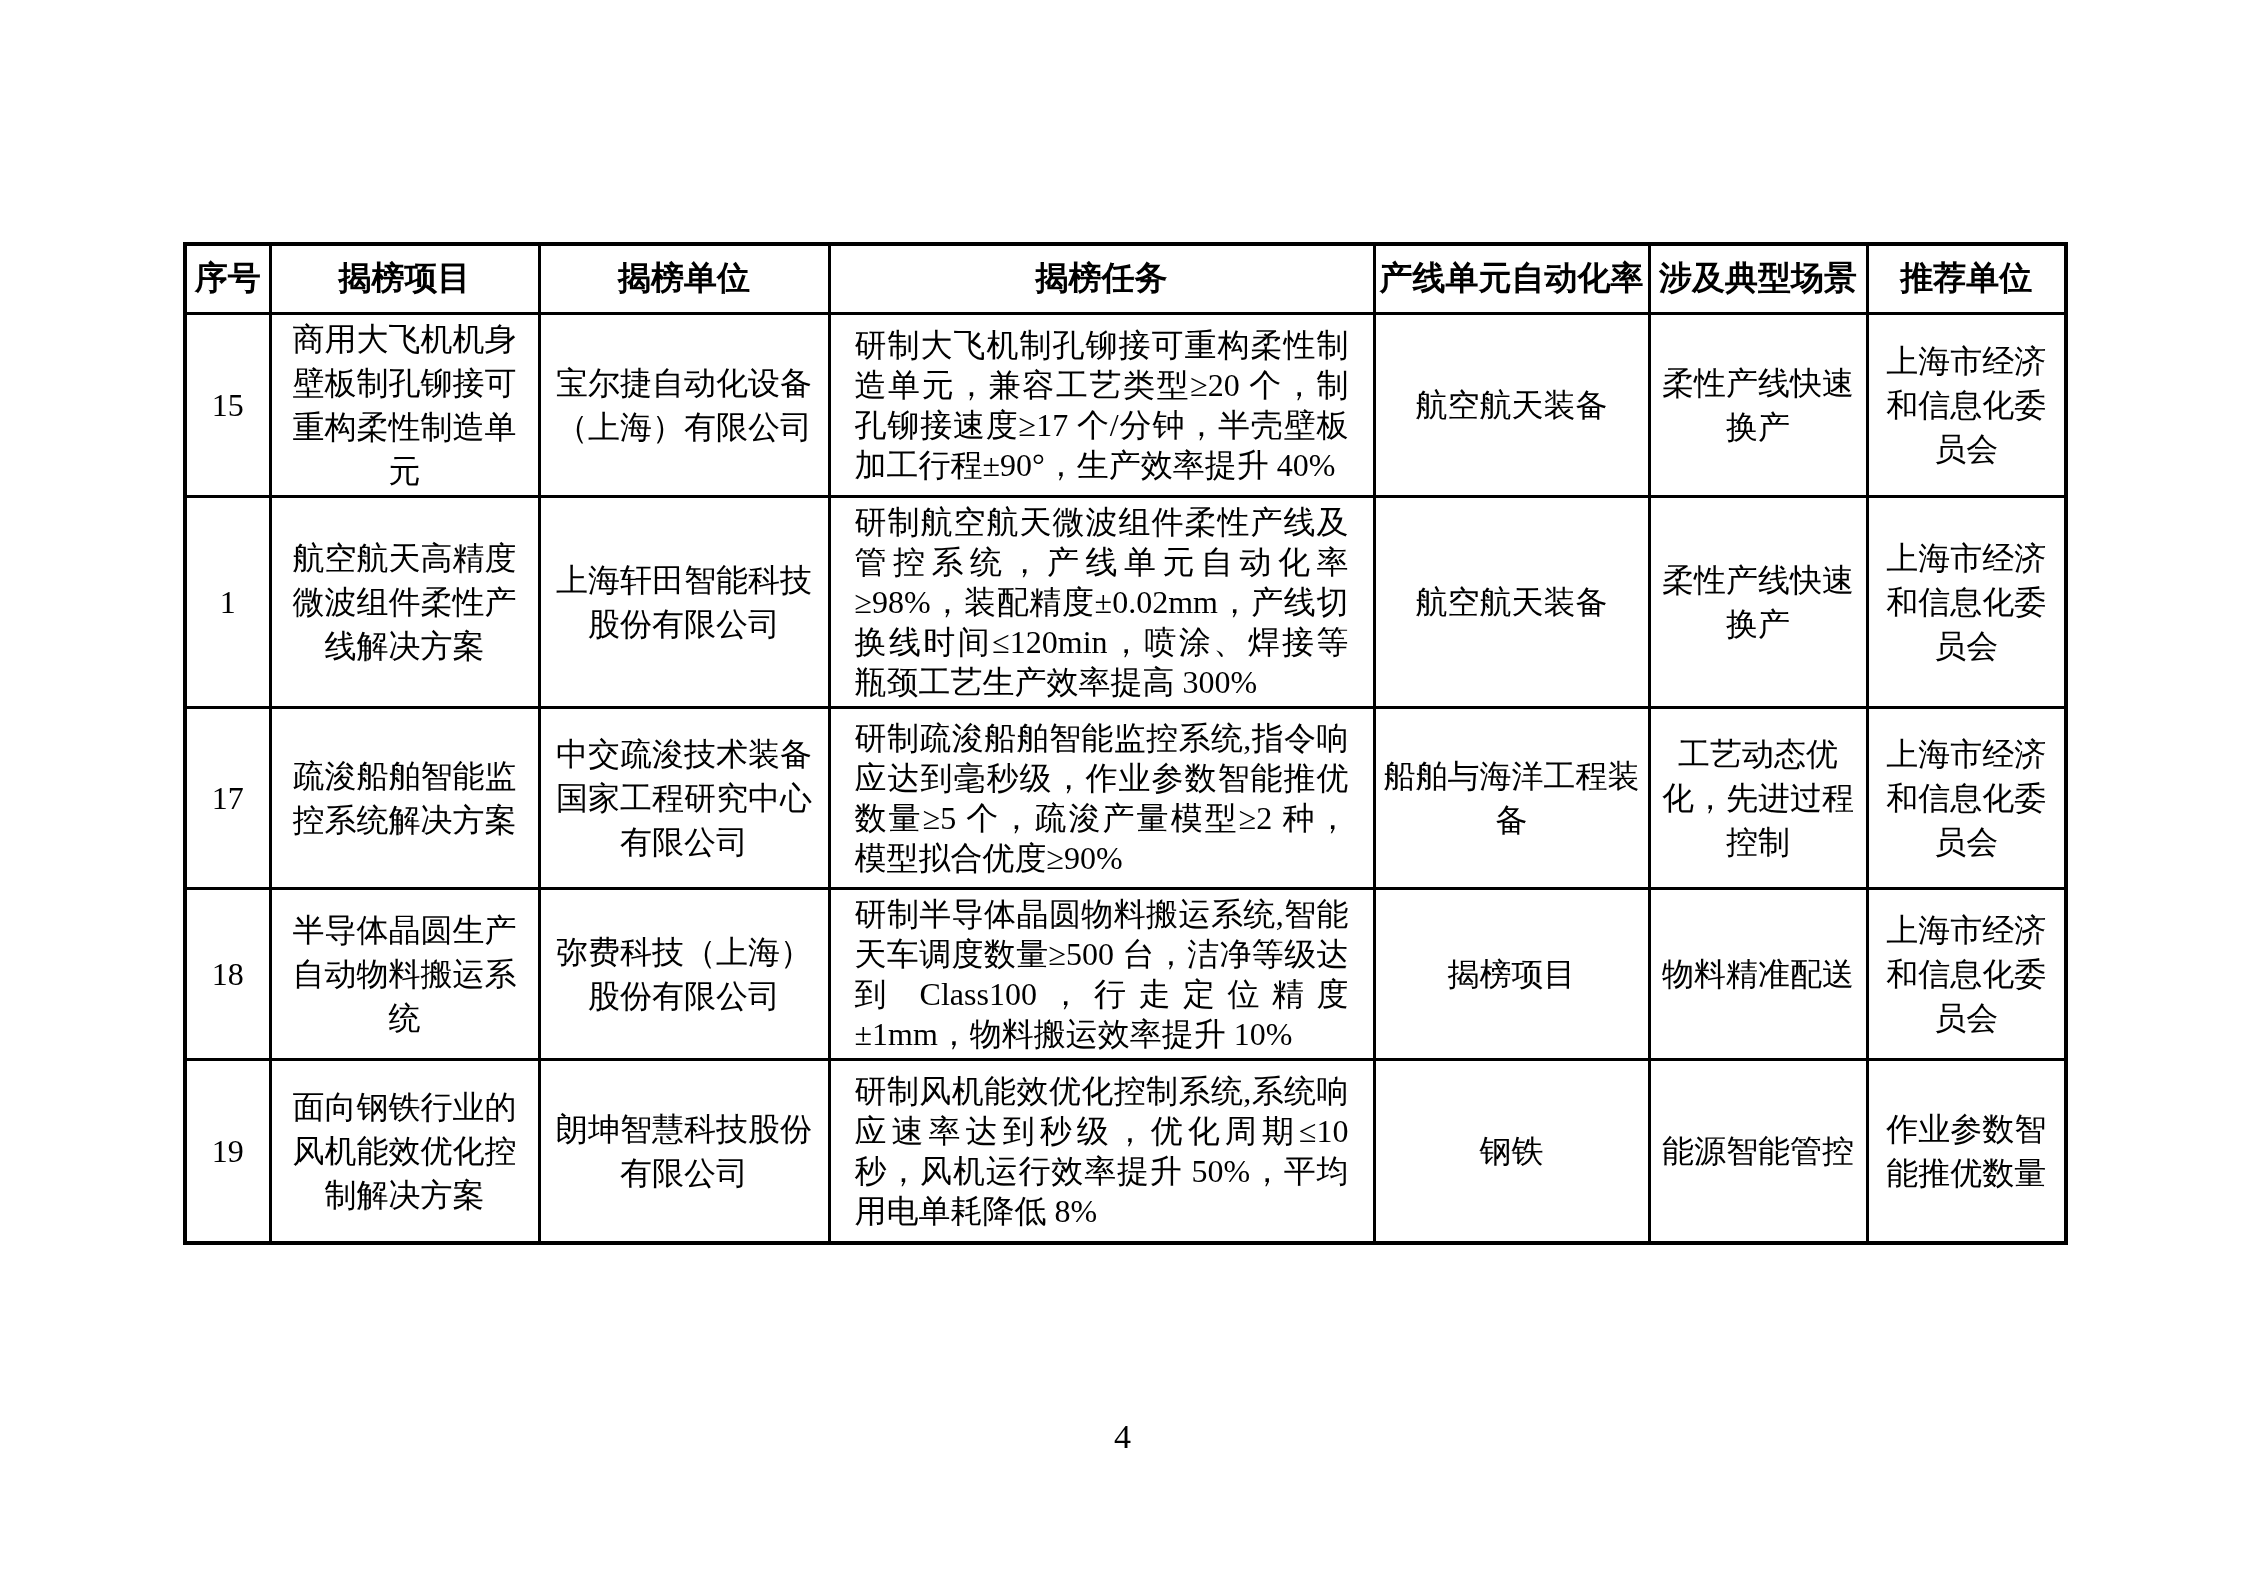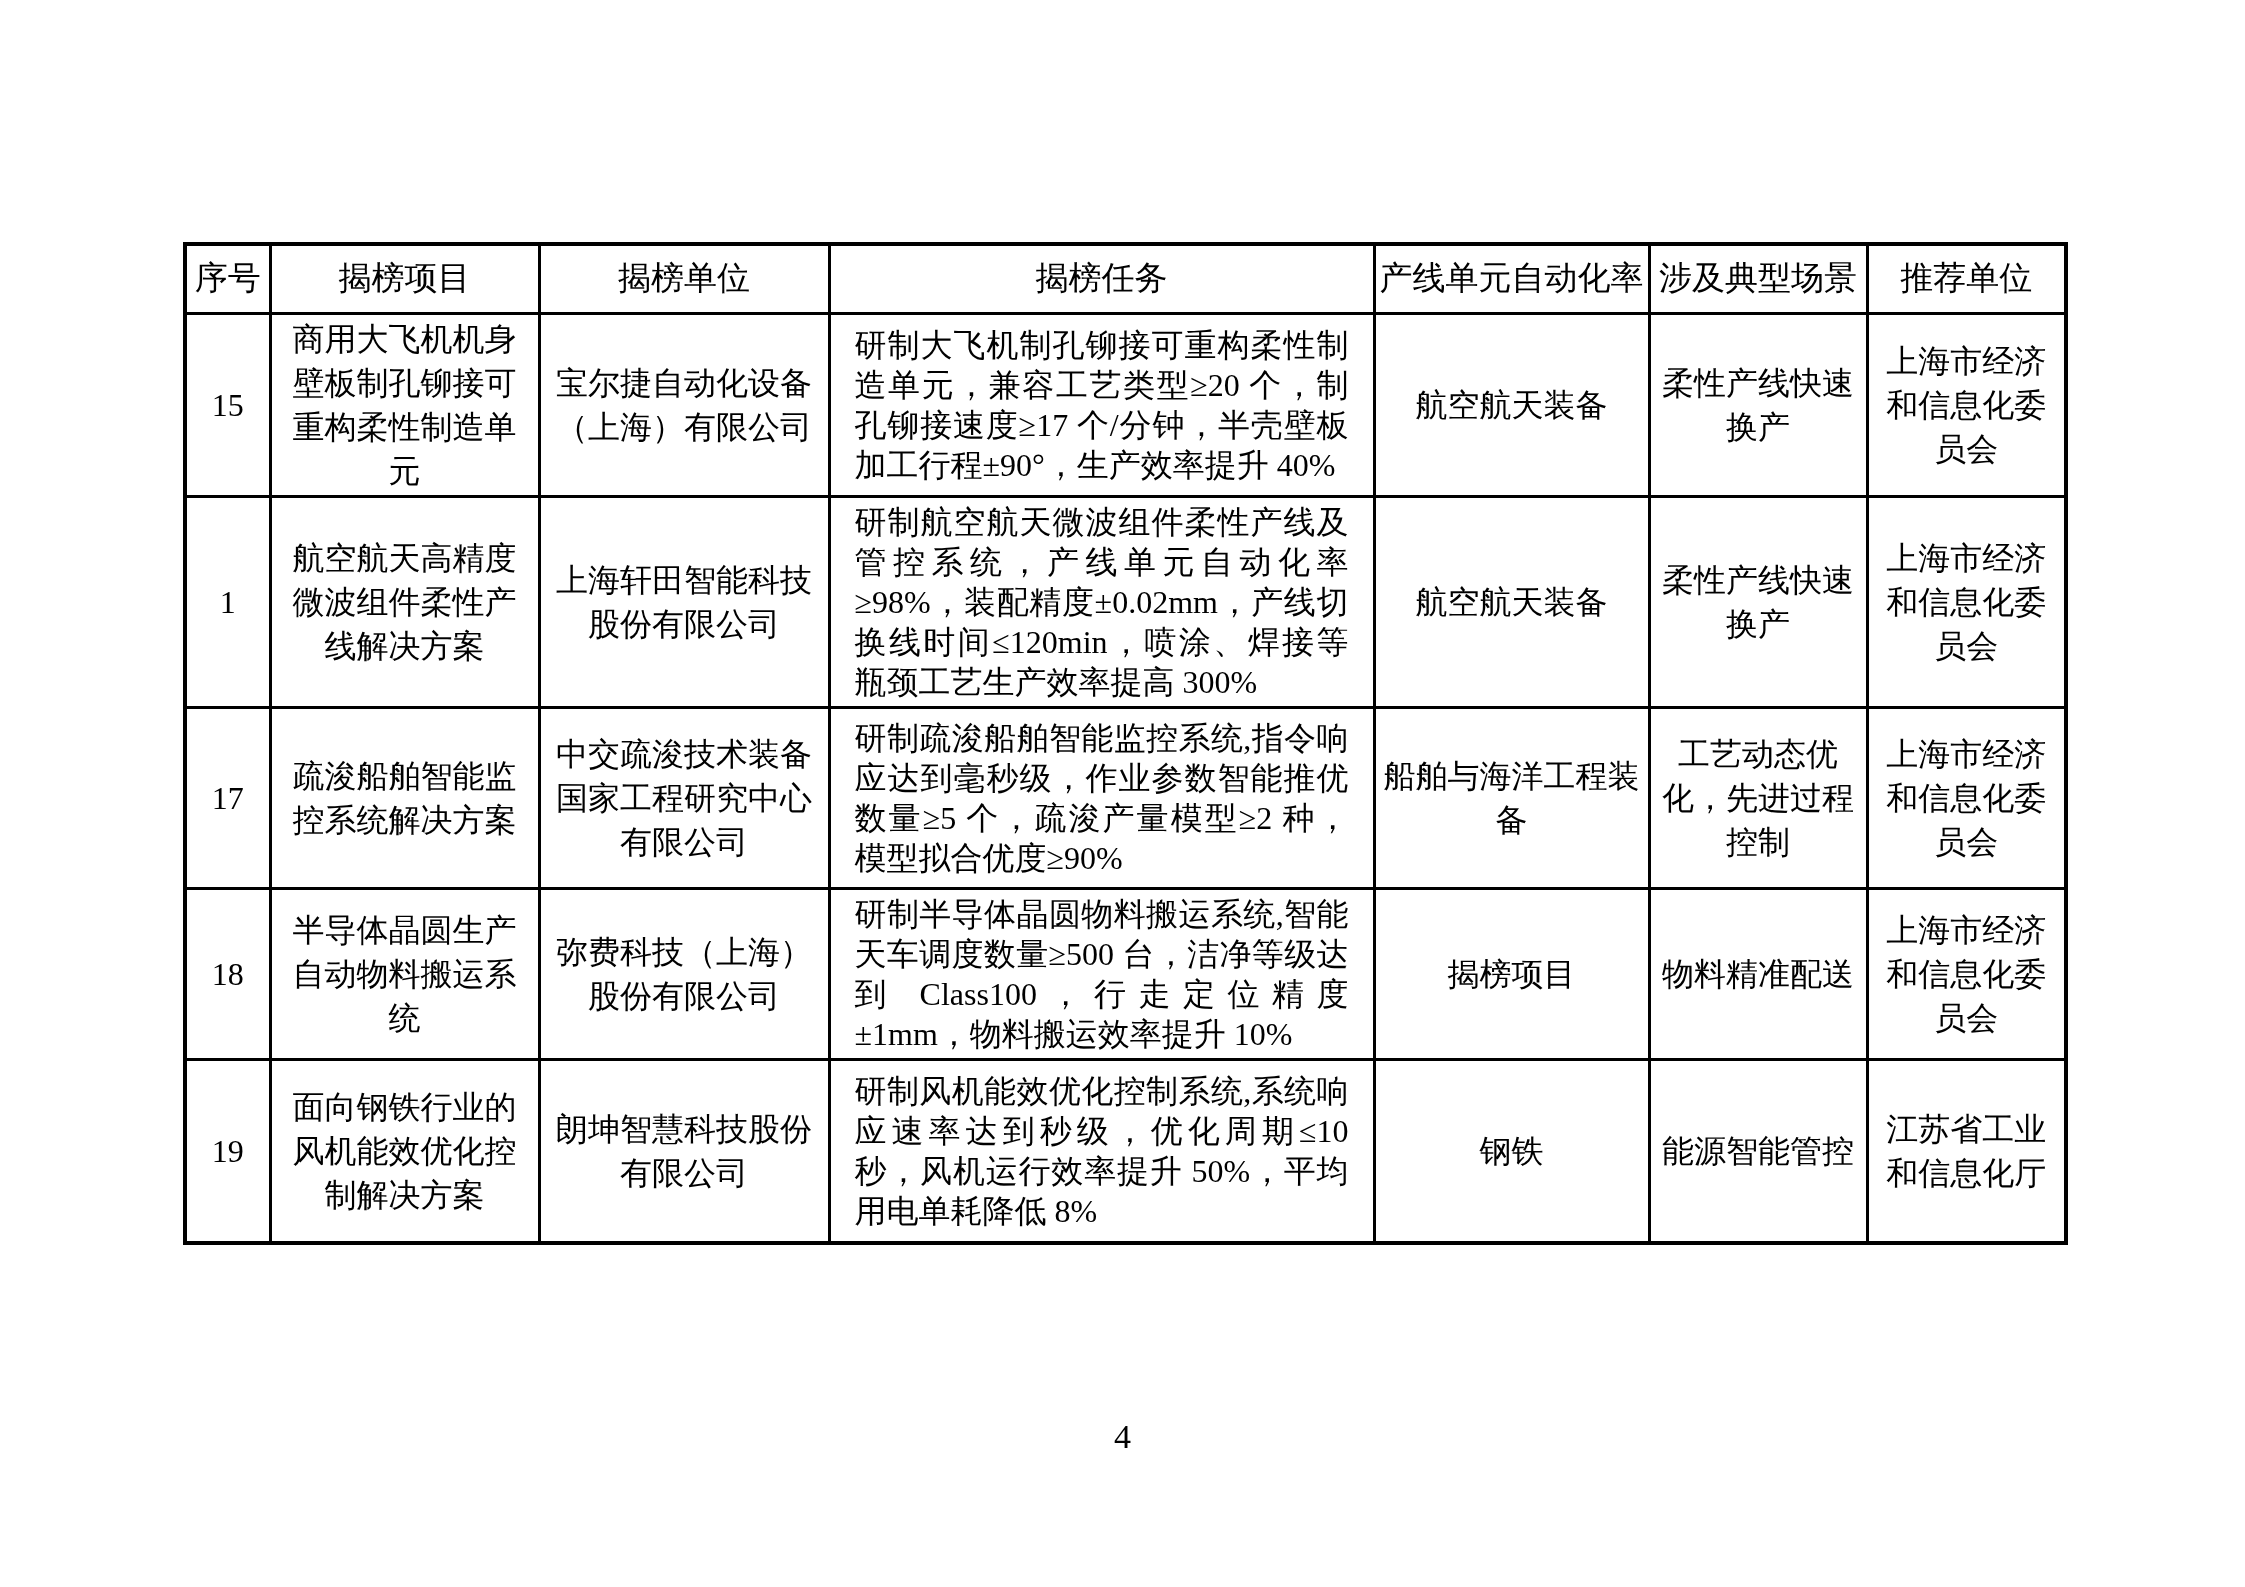--- a/index.html
+++ b/index.html
@@ -21,21 +21,21 @@
     table-layout:fixed;
   }
   table.doc-table,
   table.doc-table th,
   table.doc-table td{
     border:3px solid #000000;
   }
   table.doc-table{border-width:4px;}
   th{
     font-size:33px;
-    font-weight:normal;
+    font-weight:bold;
     text-align:center;
     vertical-align:middle;
     height:66px;
     padding:0 4px;
     line-height:1.2;
   }
   td{
     font-size:32px;
     text-align:center;
     vertical-align:middle;
@@ -132,20 +132,20 @@
           <td>物料精准配送</td>
           <td>上海市经济和信息化委员会</td>
         </tr>
         <tr class="r4">
           <td>19</td>
           <td>面向钢铁行业的风机能效优化控制解决方案</td>
           <td>朗坤智慧科技股份有限公司</td>
           <td class="task">研制风机能效优化控制系统,系统响应速率达到秒级，优化周期≤10 秒，风机运行效率提升 50%，平均用电单耗降低 8%</td>
           <td>钢铁</td>
           <td>能源智能管控</td>
-          <td>江苏省工业和信息化厅</td>
+          <td>作业参数智能推优数量</td>
         </tr>
       </tbody>
   </table>
 
   <div class="page-number">4</div>
 
 </div>
 
 </body></html>

